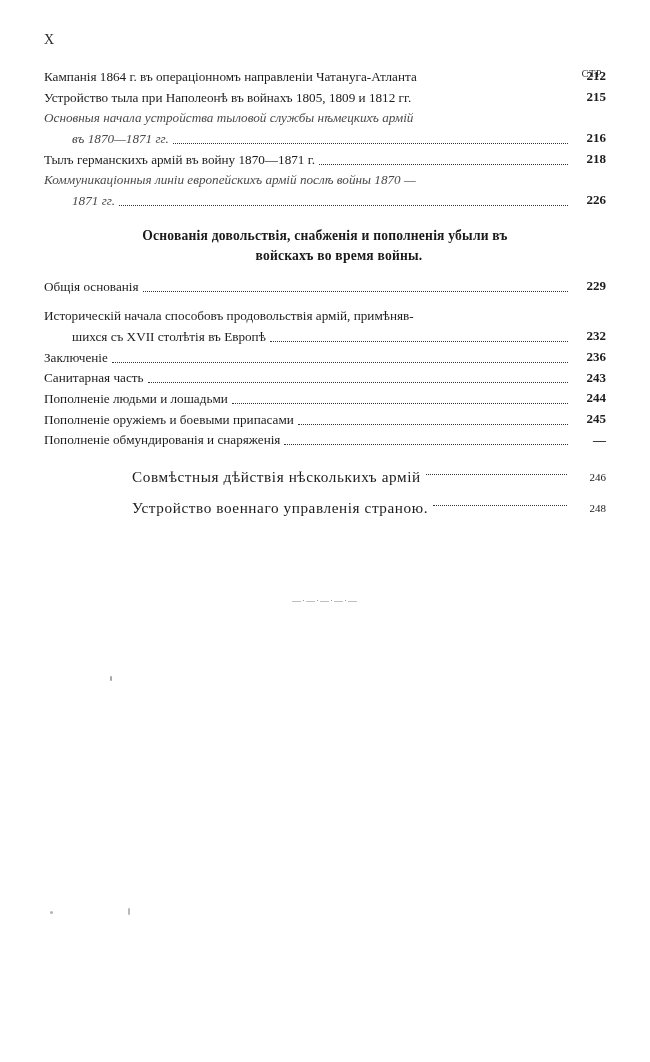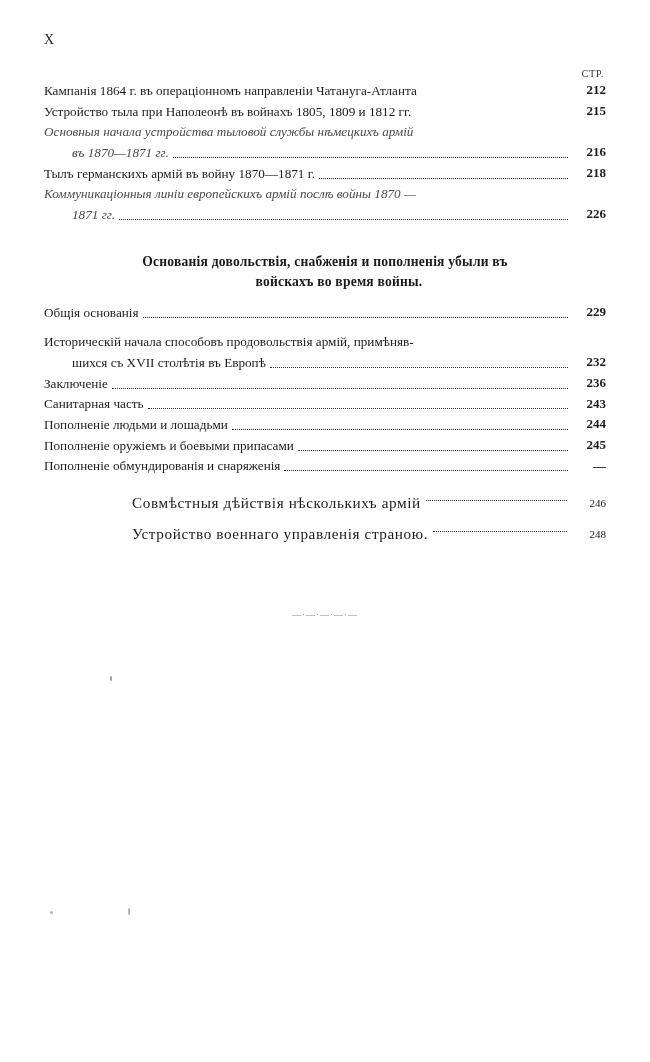--- a/index.html
+++ b/index.html
@@ -33,21 +33,21 @@
     position: absolute;
     right: 46px;
     top: 68px;
     font-size: 10.5px;
     letter-spacing: 0.5px;
     color: #3a3a3a;
   }
   .toc {
     position: absolute;
     left: 44px;
-    top: 81px;
+    top: 67px;
     width: 562px;
   }
   .entry {
     display: flex;
     align-items: flex-end;
     font-size: 13.2px;
     line-height: 1.45;
     margin-bottom: 1.5px;
     color: #1c1c1c;
   }
@@ -76,21 +76,21 @@
     font-style: italic;
     font-family: "Liberation Serif", serif;
   }
   .entry.faded .txt {
     color: #4a4a4a;
   }
   .indent2 {
     padding-left: 28px;
   }
   .sec-head {
-    margin: 28px 0 10px 0;
+    margin: 16px 0 10px 0;
     font-weight: bold;
     font-size: 13.6px;
     text-align: center;
     line-height: 1.5;
     letter-spacing: 0.2px;
   }
   .sec-head .l2 {
     display: block;
     padding-left: 28px;
     text-align: center;

